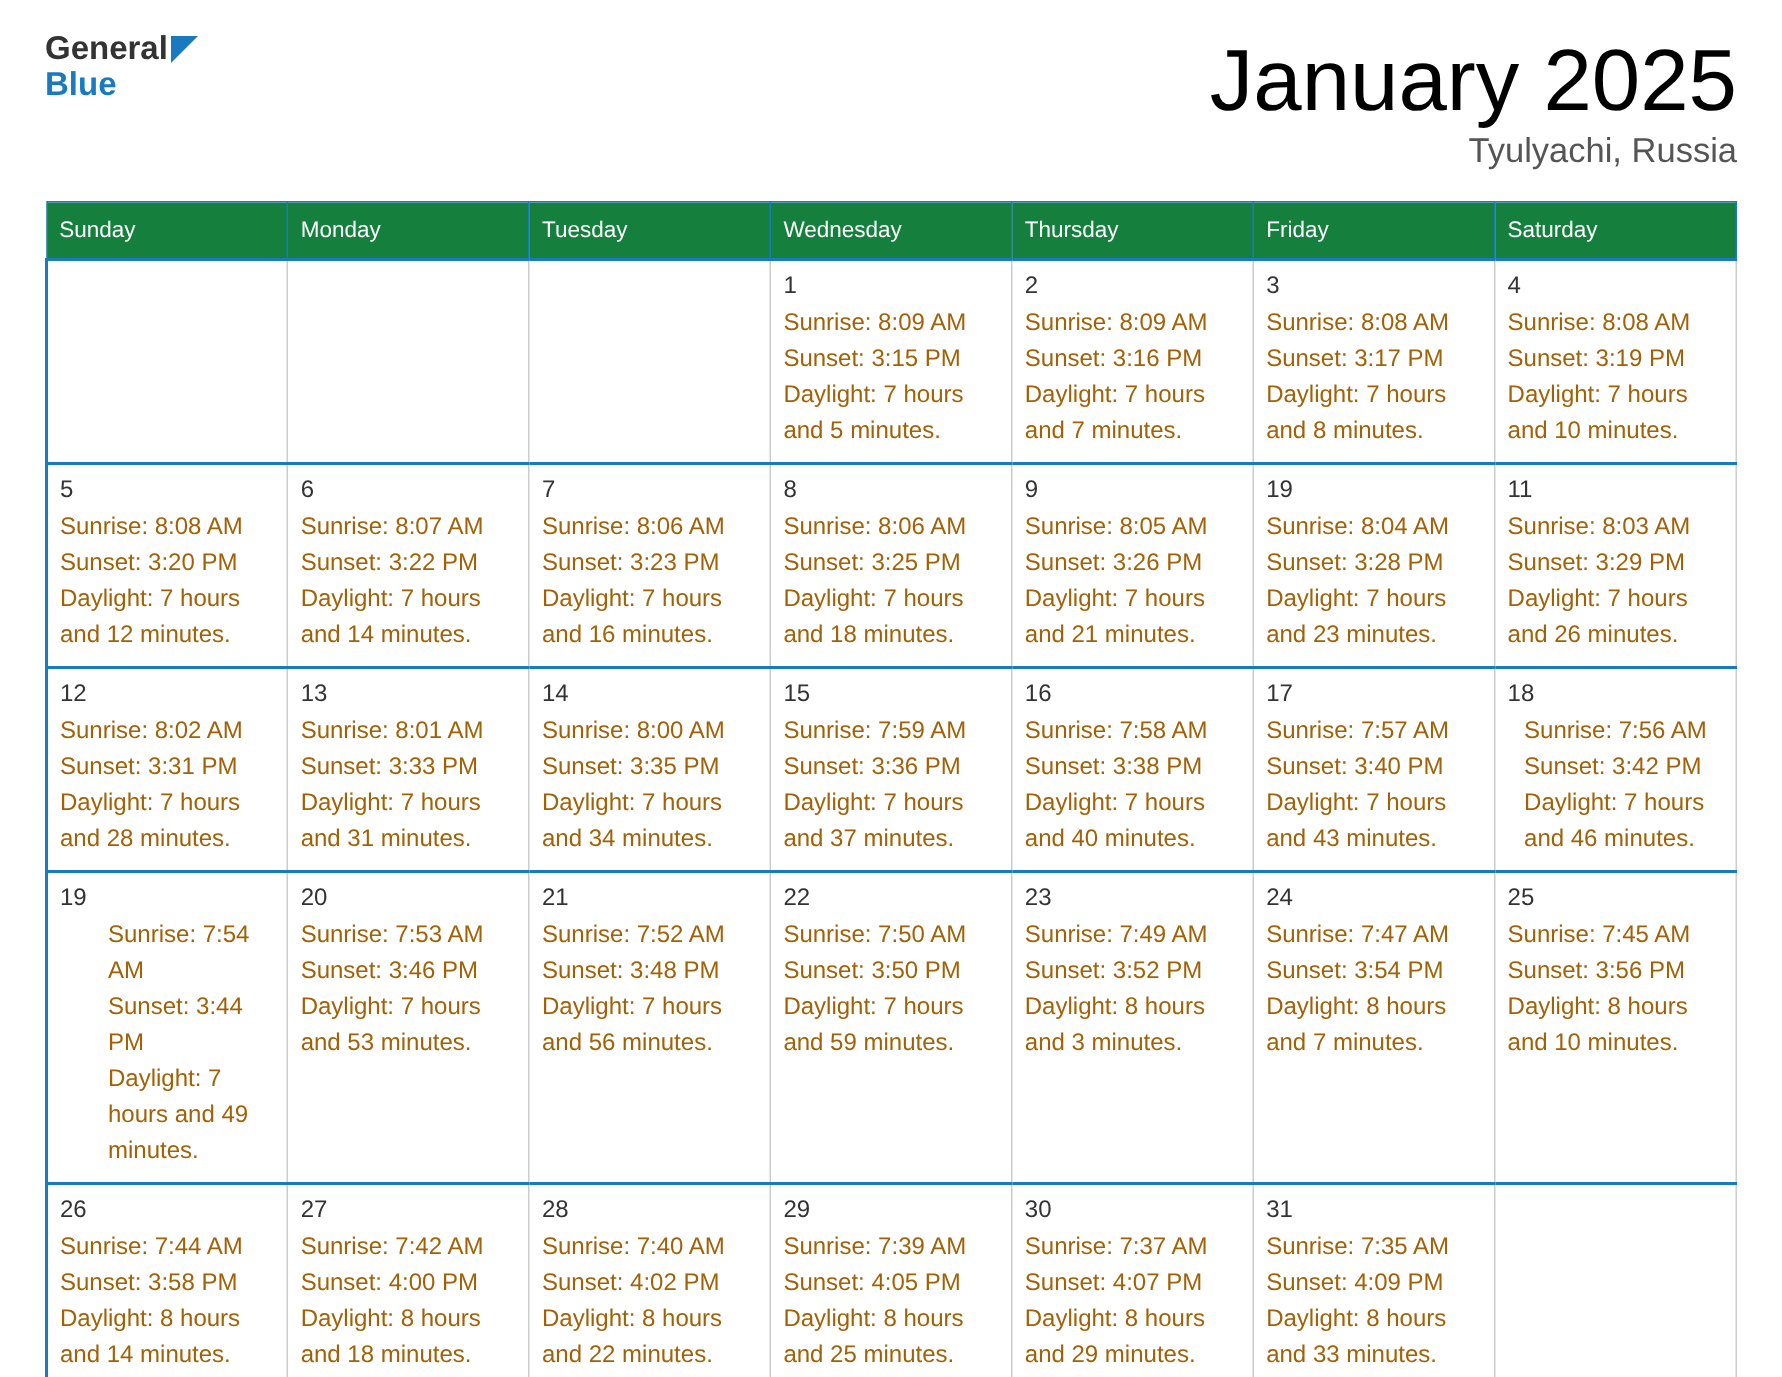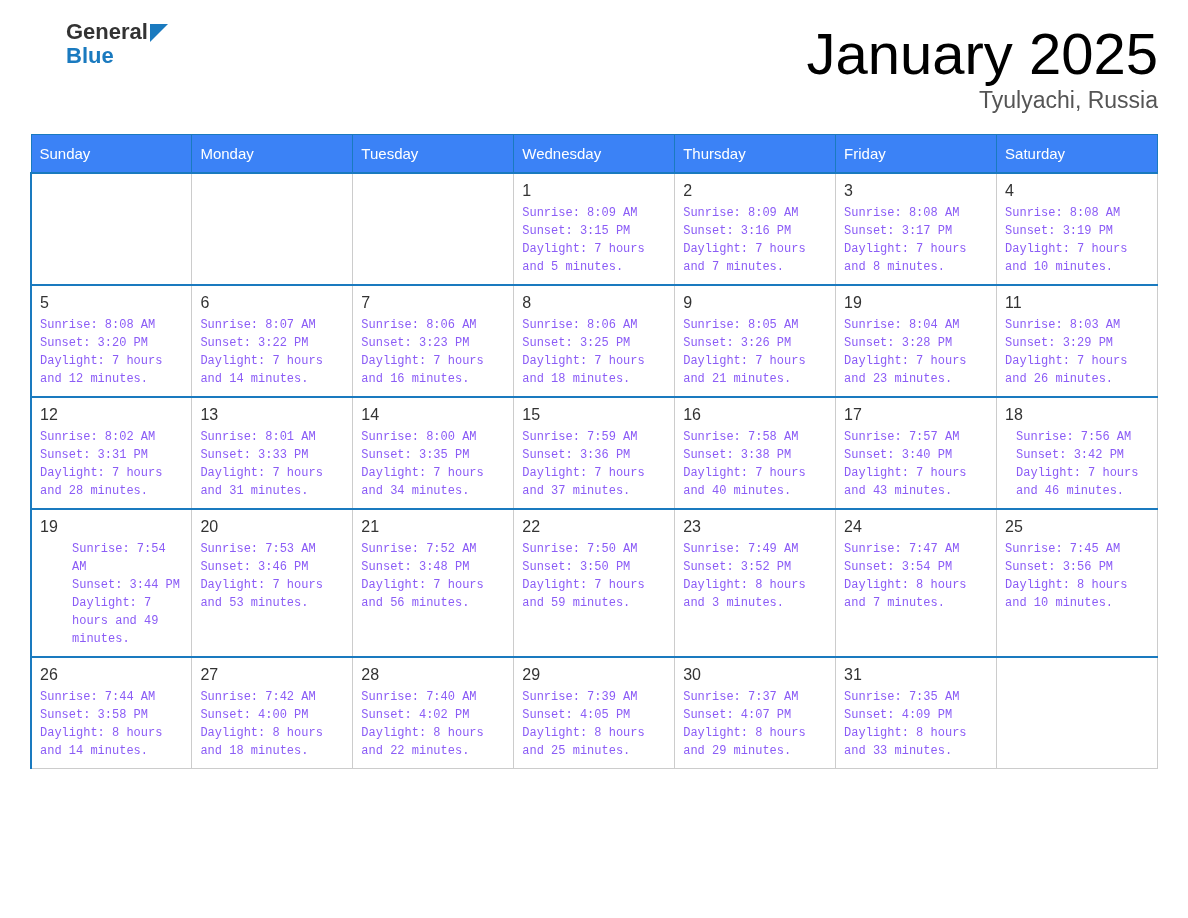--- a/index.html
+++ b/index.html
@@ -36,21 +36,21 @@
     }
     .calendar-subtitle {
       font-size: 23px;
       color: #555;
     }
     .calendar {
       width: 100%;
       border-collapse: collapse;
     }
     .calendar th {
-      background: #3b82f6;
+      background: #15803d;
       color: #fff;
       padding: 10px 8px;
       text-align: left;
       font-size: 15px;
       font-weight: normal;
       border: 1px solid #1a7abf;
     }
     .calendar td {
       border: 1px solid #ccc;
       vertical-align: top;
@@ -59,38 +59,37 @@
       min-height: 110px;
       height: 110px;
     }
     .day-number {
       font-size: 16px;
       color: #333;
       margin-bottom: 4px;
       display: block;
     }
     .day-info {
-      font-size: 12px;
-      color: #8b5cf6;
+      font-size: 16px;
+      color: #a16207;
       line-height: 1.5;
-      font-family: Liberation Mono, monospace;
     }
     .calendar tr td:first-child {
       border-left: 2px solid #1a7abf;
     }
     .week-row td {
       border-top: 2px solid #1a7abf;
     }
   </style>
 </head>
 <body>
 
 <div class="header">
   <div class="logo">
-    <div style="display:flex;flex-direction:column;line-height:1.1;margin-left:36px;">
+    <div style="display:flex;flex-direction:column;line-height:1.1;">
       <div style="display:flex;align-items:center;">
         <span class="logo-text">General</span>
         <svg width="18" height="18" viewBox="0 0 18 18" style="margin-left:2px;margin-top:2px;">
           <polygon points="0,0 18,0 0,18" fill="#1a7abf"></polygon>
         </svg>
       </div>
       <span class="logo-text" style="color:#1a7abf;">Blue</span>
     </div>
   </div>
   <div class="title-block">

